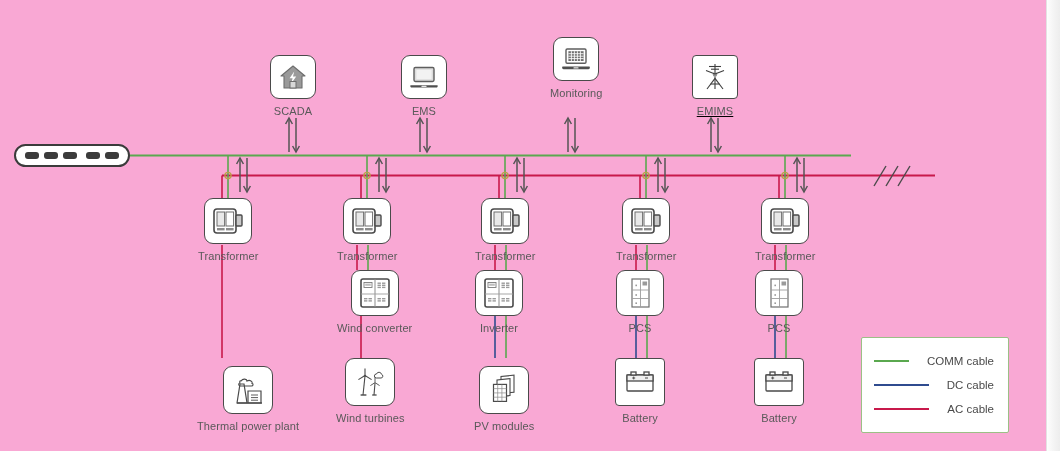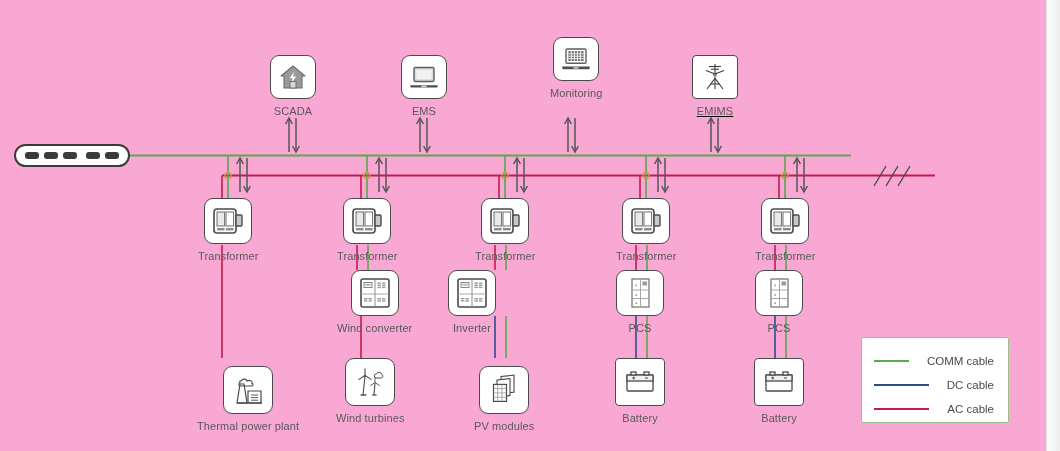--- a/index.html
+++ b/index.html
@@ -57,21 +57,21 @@
   .eq .icon-box { width: 48px; height: 46px; }
   .eq2 .icon-box { width: 50px; height: 48px; }
   .grid-node .icon-box { width: 62px; height: 60px; border-radius: 10px; }
 
   
   .legend {
     position: absolute;
     border: 1px solid #9bbf86;
     background: #ffffff;
     border-radius: 2px;
-    padding: 11px 14px 1px 12px;
+    padding: 11px 14px 11px 12px;
   }
   .legend-row { display: flex; align-items: center; height: 24px; }
   .legend-swatch { width: 62px; height: 0; border-top-width: 2px; border-top-style: solid; margin-right: 18px; }
   .legend-text { font-size: 11.5px; color: #4a4a4a; white-space: nowrap; }
 
   
   .capsule {
     position: absolute;
     width: 116px; height: 23px;
     border: 2.6px solid #3b3b3b;
@@ -331,21 +331,21 @@
           <rect x="19.5" y="23.2" width="3.4" height="1.4"></rect>
             <rect x="24" y="23.2" width="3.4" height="1.4"></rect>
         </g>
         <line x1="3" y1="17" x2="17" y2="17" stroke="#9d9d9d" stroke-width=".9"></line>
         <line x1="17" y1="17" x2="31" y2="17" stroke="#9d9d9d" stroke-width=".9"></line>
       </svg>
     </div>
     <div class="node-label">Wind converter</div>
   </div>
 
-  <div class="node eq" style="left:448px; top:270px;align-items:center;">
+  <div class="node eq" style="left:475px; top:270px;align-items:center;">
     <div class="icon-box">
       <svg width="34" height="32" viewBox="0 0 34 32">
         <rect x="3" y="2" width="28" height="28" rx="2" fill="#ffffff" stroke="#4a4a4a" stroke-width="1.6"></rect>
         <line x1="17" y1="2" x2="17" y2="30" stroke="#8d8d8d" stroke-width="1"></line>
         <rect x="6" y="5.5" width="8" height="5" fill="#ffffff" stroke="#7b7b7b" stroke-width=".9"></rect>
         <rect x="7.2" y="6.6" width="5.6" height="2.2" fill="#bdbdbd"></rect>
         <g fill="#9a9a9a">
           <rect x="19.5" y="5.5" width="3.4" height="1.4"></rect>
             <rect x="24" y="5.5" width="3.4" height="1.4"></rect>
           <rect x="19.5" y="7.6" width="3.4" height="1.4"></rect>

